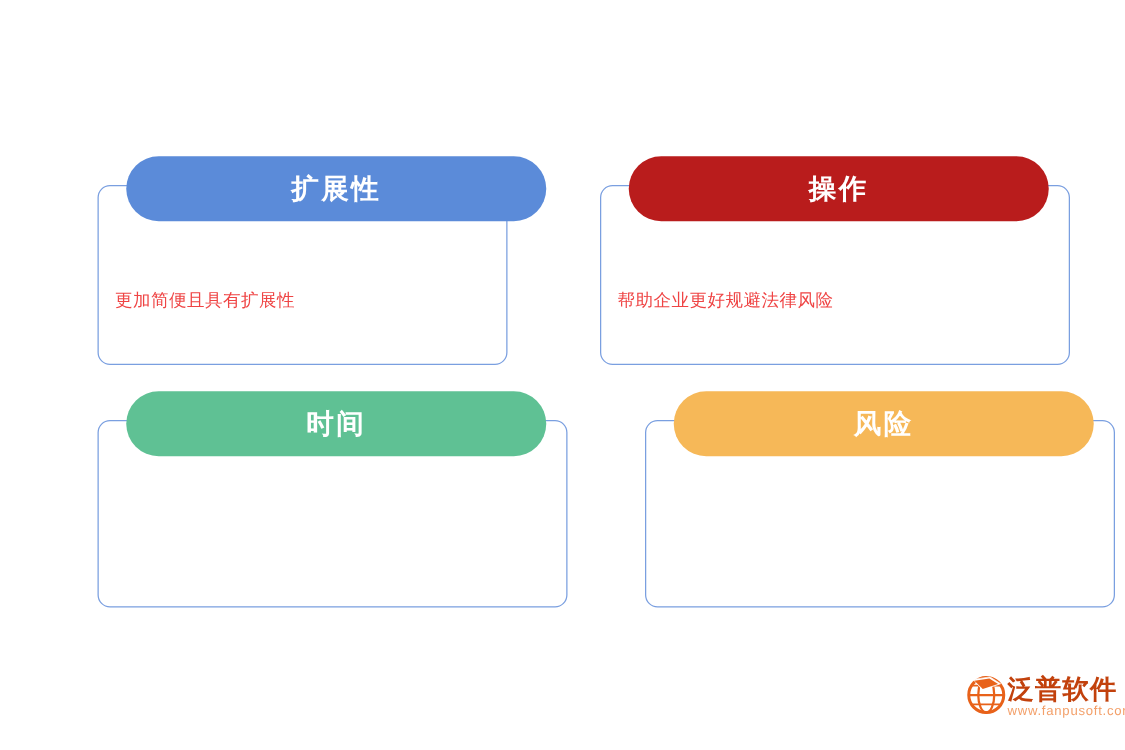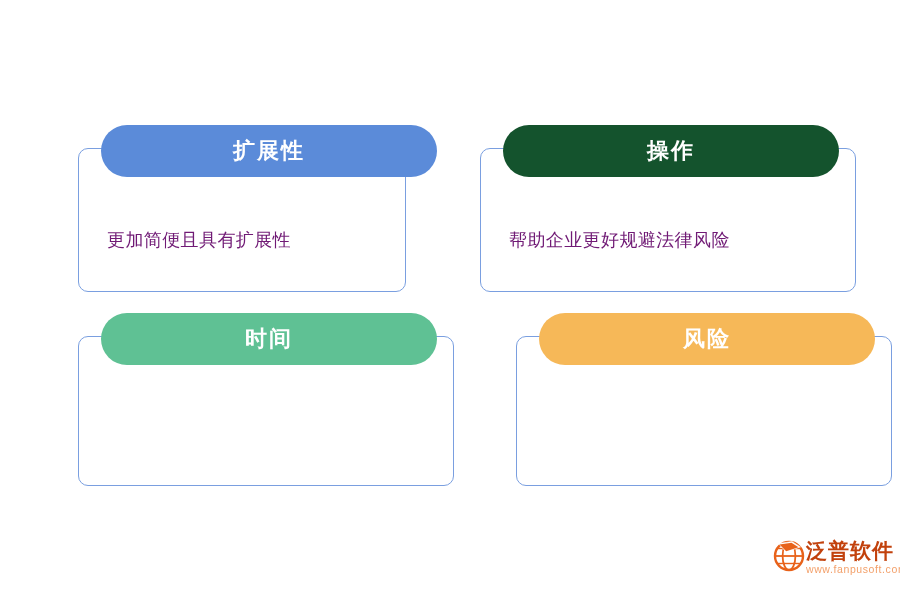--- a/index.html
+++ b/index.html
@@ -22,26 +22,26 @@
   }
   .card {
     position: absolute;
     box-sizing: border-box;
     border: 1px solid #7a9fe0;
     border-radius: 10px;
     background: #ffffff;
   }
   .card-body {
     position: absolute;
-    left: 28px;
+    left: 13px;
     right: 18px;
     top: 76px;
-    font-size: 18px;
+    font-size: 14px;
     line-height: 30px;
-    color: #701a75;
+    color: #ef4444;
     letter-spacing: 0.4px;
   }
   .pill {
     position: absolute;
     left: 22px;
     top: -24px;
     width: 336px;
     height: 52px;
     border-radius: 26px;
     display: flex;
@@ -99,21 +99,21 @@
 <div class="canvas">
 
   <div class="card" id="card-0" style="border-color: rgb(122, 159, 224);">
     <div class="pill" style="background: rgb(91, 139, 217);">
       <span>扩展性</span>
     </div>
     <div class="card-body">更加简便且具有扩展性</div>
   </div>
 
   <div class="card" id="card-1" style="border-color: rgb(122, 159, 224);">
-    <div class="pill" style="background: #14532d;">
+    <div class="pill" style="background: #b91c1c;">
       <span>操作</span>
     </div>
     <div class="card-body">帮助企业更好规避法律风险</div>
   </div>
 
   <div class="card" id="card-2" style="border-color: rgb(122, 159, 224);">
     <div class="pill" style="background: rgb(95, 193, 148);">
       <span>时间</span>
     </div>
   </div>

